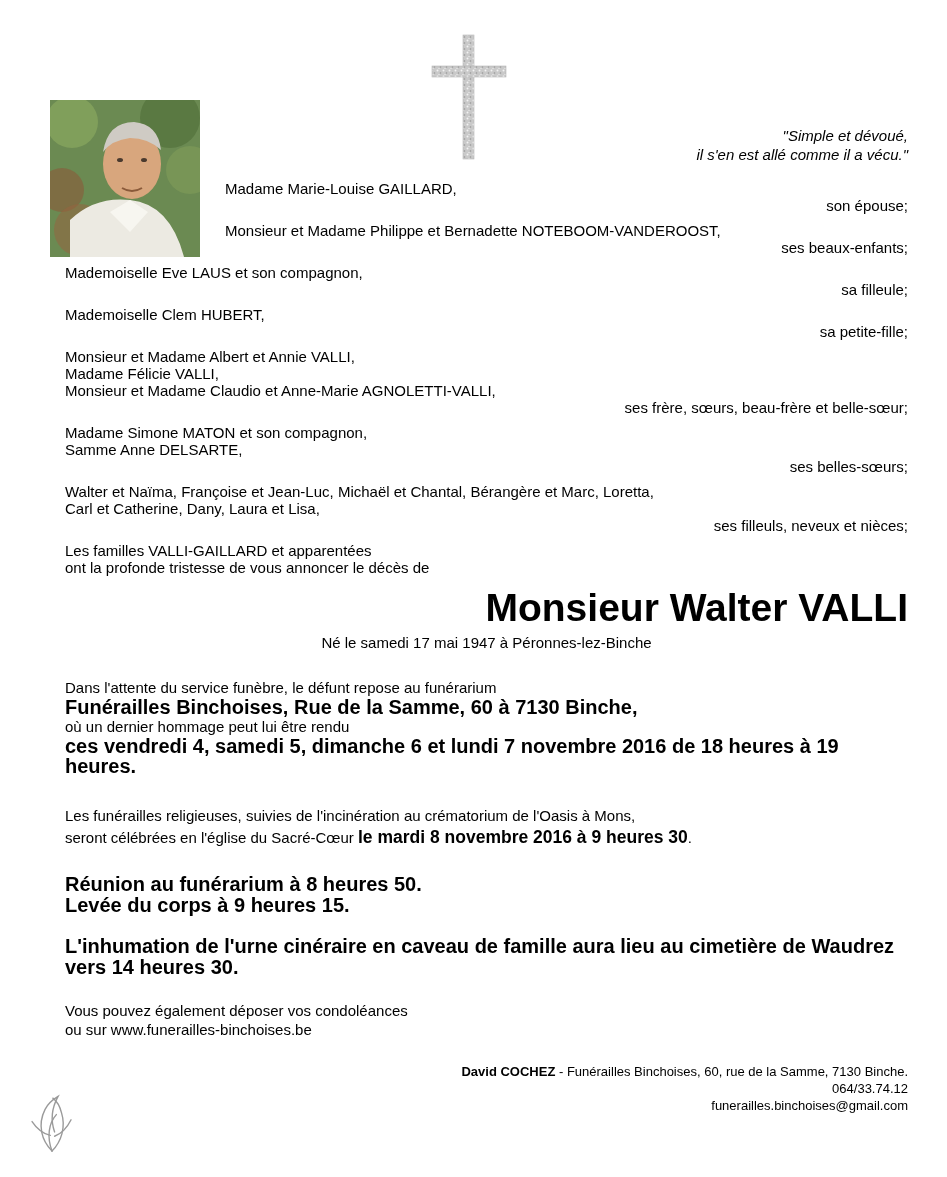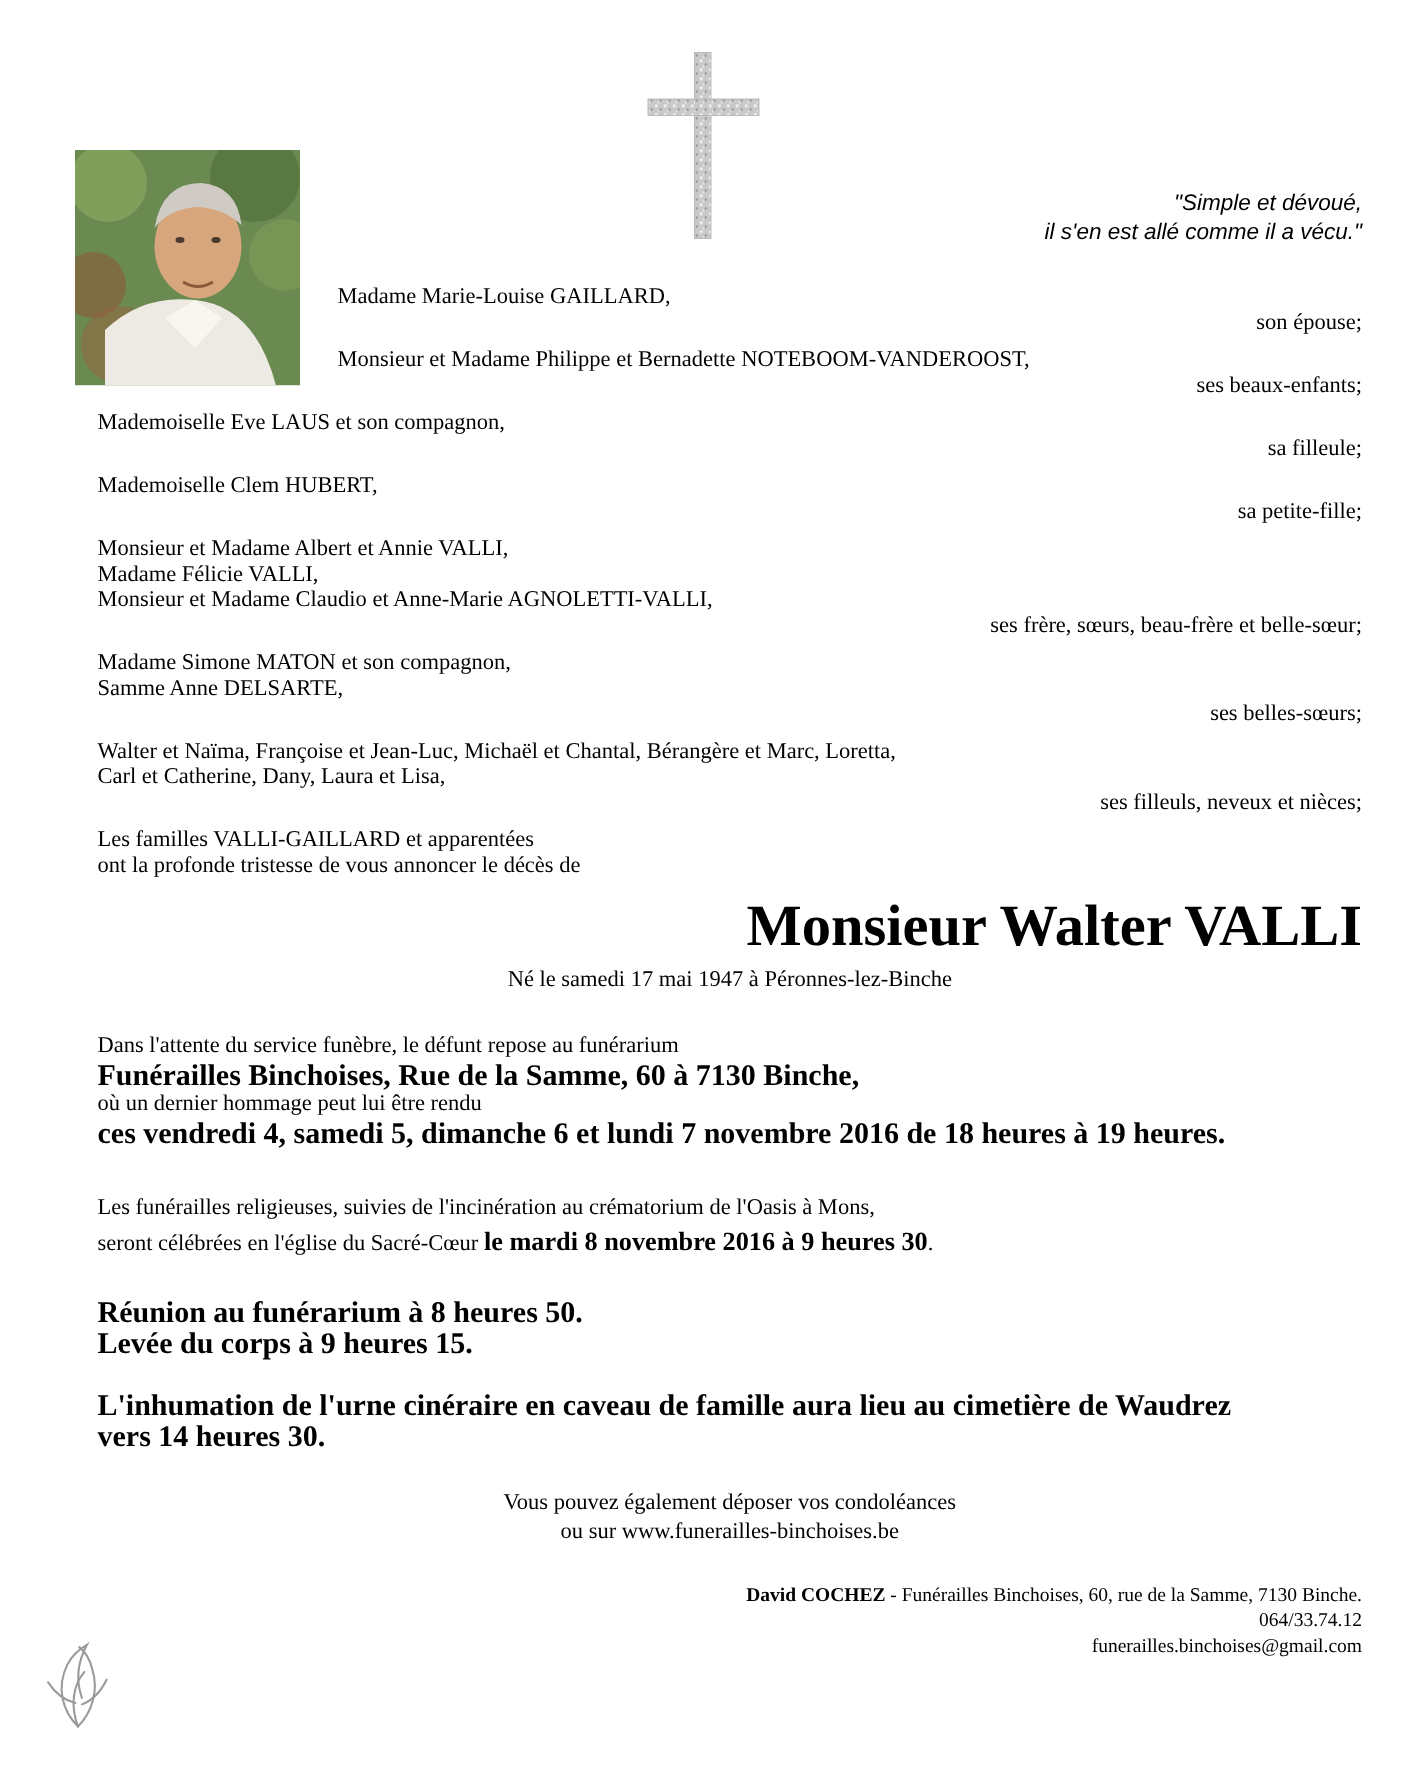--- a/index.html
+++ b/index.html
@@ -13,21 +13,21 @@
     overflow:hidden;
   }
   
   .photo { position:absolute; left:50px; top:100px; width:150px; height:157px; }
   .cross { position:absolute; left:430px; top:33px; }
   .quote {
     position:absolute; right:39px; top:126px;
     text-align:right; font-style:italic; font-size:15px; line-height:19px;
   }
   
-  .content { position:absolute; left:65px; right:39px; top:190px; font-size:15px;font-family:Liberation Serif, serif; }
+  .content { position:absolute; left:65px; right:39px; top:180px; font-size:15px; }
   .fl { line-height:17px; text-align:left; }
   .fl.gap { margin-top:8px; }
   .fl.ind { padding-left:160px; }
   .fl.right { text-align:right; }
   .title {
     margin-top:10px; text-align:right;
     font-size:39px; font-weight:bold; line-height:44px;
   }
   .center { text-align:center; line-height:18px; }
   .mt4 { margin-top:4px; }
@@ -35,21 +35,21 @@
   .blk .ln { line-height:19px; }
   .b16 { font-weight:bold; font-size:20px; line-height:20px; }
   .b17 { font-weight:bold; font-size:17.5px; }
   .wake { margin-top:26px; }
   .ceremony { margin-top:30px; }
   .ceremony .mix { line-height:24px; }
   .schedule { margin-top:24px; }
   .schedule .ln { line-height:21px; }
   .burial { margin-top:20px; }
   .burial .ln { line-height:21px; }
-  .condolences { margin-top:24px; text-align:center; line-height:18.5px; }
+  .condolences { margin-top:24px; text-align:left; line-height:18.5px; }
   .footer { margin-top:24px; text-align:right; font-size:13px; line-height:17px; }
   .footer b { font-weight:bold; }
   .logo { position:absolute; left:26px; top:1093px; }
 </style>
 </head>
 <body>
 
 <div class="sheet">
 
   <div class="photo">

